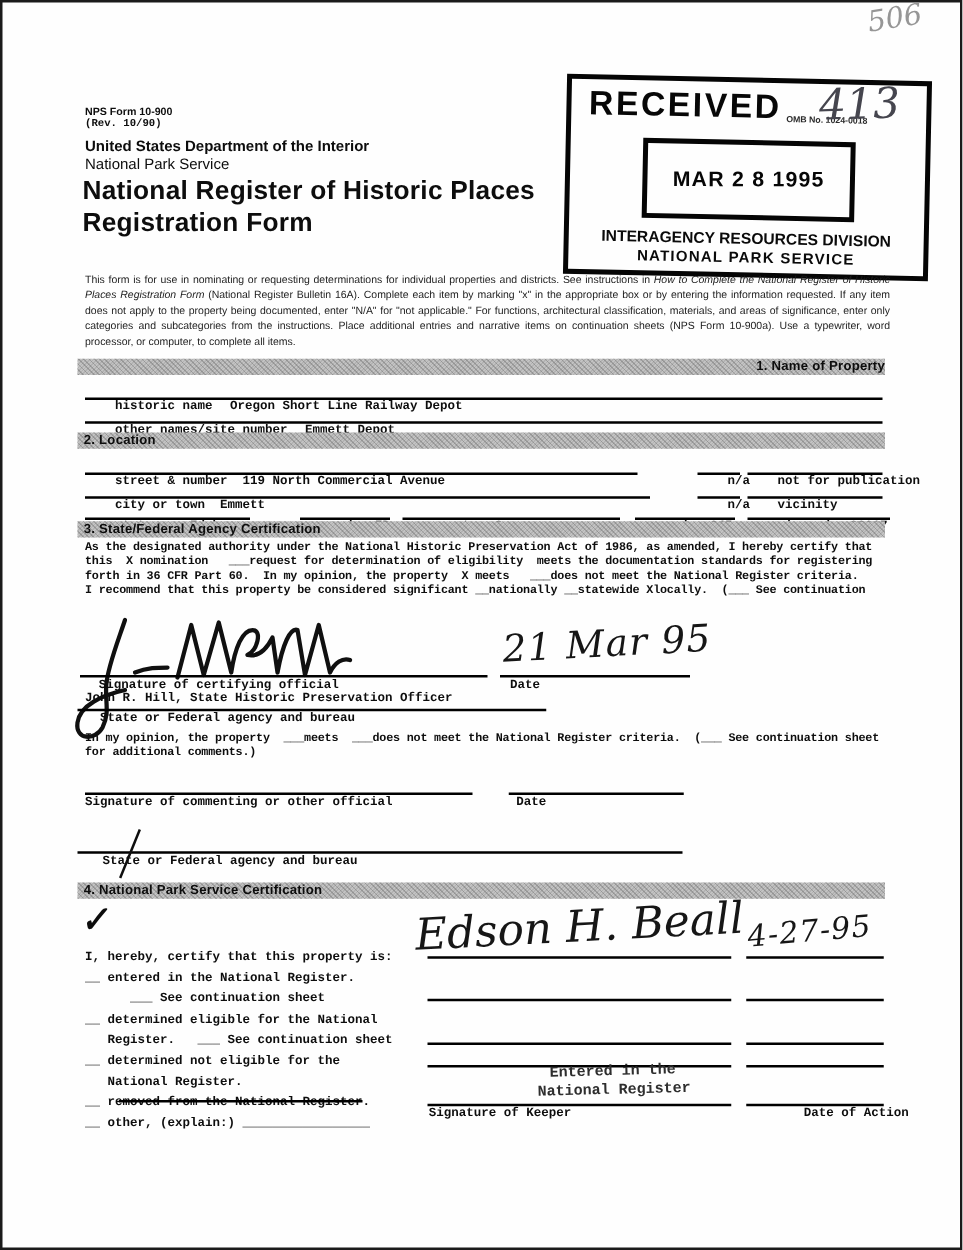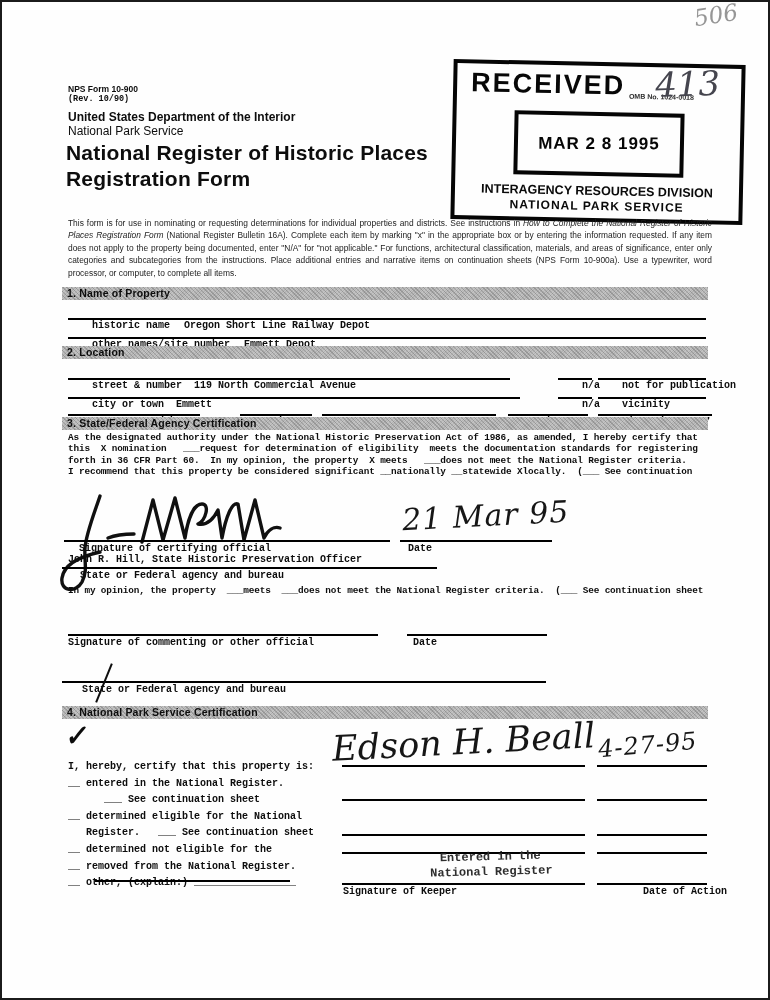--- a/index.html
+++ b/index.html
@@ -58,21 +58,21 @@
       <div class="abs sans" style="left:0; top:18px; width:100%; text-align:center; font-size:17px; font-weight:700; letter-spacing:1px; transform:rotate(-1deg); color:#060606;">MAR 2 8 1995</div>
     </div>
     <div class="abs sans" style="left:0; top:118px; width:100%; text-align:center; font-size:12.5px; font-weight:700; color:#0a0a0a;">INTERAGENCY RESOURCES DIVISION</div>
     <div class="abs sans" style="left:0; top:133px; width:100%; text-align:center; font-size:12px; font-weight:700; letter-spacing:1px; color:#0a0a0a;">NATIONAL PARK SERVICE</div>
   </div>
 
   <div class="abs sans" style="left:68px; top:217px; width:644px; font-size:8.4px; line-height:12.4px; text-align:justify; color:#1c1c1c;">
     <span>This form is for use in nominating or requesting determinations for individual properties and districts. See instructions in </span><i>How to Complete the National Register of Historic Places Registration Form</i><span> (National Register Bulletin 16A).  Complete each item by marking "x" in the appropriate box or by entering the information requested.  If any item does not apply to the property being documented, enter "N/A" for "not applicable."  For functions, architectural classification, materials, and areas of significance, enter only categories and subcategories from the instructions.  Place additional entries and narrative items on continuation sheets (NPS Form 10-900a).  Use a typewriter, word processor, or computer, to complete all items.</span>
   </div>
 
-  <div class="band" style="top:287px;">
+  <div class="band" style="top:287px;text-align:right;">
     <div class="bt">1.  Name of Property</div>
   </div>
   <div class="fseg" style="left:68px; top:303px; width:638px;">
     <span>historic name</span><span style="margin-left:14px;">Oregon Short Line Railway Depot</span>
   </div>
   <div class="fseg" style="left:68px; top:322px; width:638px;">
     <span>other names/site number</span><span style="margin-left:14px;">Emmett Depot</span>
   </div>
 
   <div class="band" style="top:346px;">
@@ -136,20 +136,21 @@
   <div class="rule" style="left:400px; top:540px; width:152px;"></div>
   <div class="abs mono lbl10" style="left:79px; top:543px;">Signature of certifying official</div>
   <div class="abs mono lbl10" style="left:408px; top:543px;">Date</div>
 
   <div class="abs mono lbl10" style="left:68px; top:554px;">John R. Hill, State Historic Preservation Officer</div>
   <div class="rule" style="left:62px; top:567px; width:375px;"></div>
   <div class="abs mono lbl10" style="left:80px; top:570px;">State or Federal agency and bureau</div>
 
   <div class="abs mono s3para" style="left:68px; top:585px;">
     <div class="mline">In my opinion, the property  ___meets  ___does not meet the National Register criteria.  (___ See continuation sheet</div>
+    <div class="mline">for additional comments.)</div>
   </div>
 
   <div class="rule" style="left:68px; top:634px; width:310px;"></div>
   <div class="rule" style="left:407px; top:634px; width:140px;"></div>
   <div class="abs mono lbl10" style="left:68px; top:637px;">Signature of commenting or other official</div>
   <div class="abs mono lbl10" style="left:413px; top:637px;">Date</div>
 
   <div class="rule" style="left:62px; top:681px; width:484px;"></div>
   <div class="abs mono lbl10" style="left:82px; top:684px;">State or Federal agency and bureau</div>
   <div class="abs" style="left:103px; top:662px; width:0; height:42px; border-left:2px solid #0e0e0e; transform:rotate(22deg);"></div>
@@ -158,20 +159,21 @@
     <div class="bt">4.  National Park Service Certification</div>
   </div>
 
   <div class="abs mono s4col" style="left:68px; top:721px;">
     <div class="mline">I, hereby, certify that this property is:</div>
     <div class="mline">__ entered in the National Register.</div>
     <div class="mline">      ___ See continuation sheet</div>
     <div class="mline">__ determined eligible for the National</div>
     <div class="mline">   Register.   ___ See continuation sheet</div>
     <div class="mline">__ determined not eligible for the</div>
+    <div class="mline">   National Register.</div>
     <div class="mline">__ removed from the National Register.</div>
     <div class="mline">__ other, (explain:) _________________</div>
   </div>
   <div class="abs hand" style="left:64px; top:720px; font-size:27px; font-weight:700; transform:rotate(-6deg); color:#0c0c0c;">✓</div>
   <div class="rule" style="left:95px; top:880px; width:195px;"></div>
 
   <div class="abs hand" style="left:332px; top:722px; font-size:35px; transform:rotate(-3deg); white-space:nowrap;">Edson H. Beall</div>
   <div class="abs hand" style="left:598px; top:731px; font-size:24px; transform:rotate(-5deg); letter-spacing:1px;">4-27-95</div>
 
   <div class="rule" style="left:342px; top:765px; width:243px;"></div>

